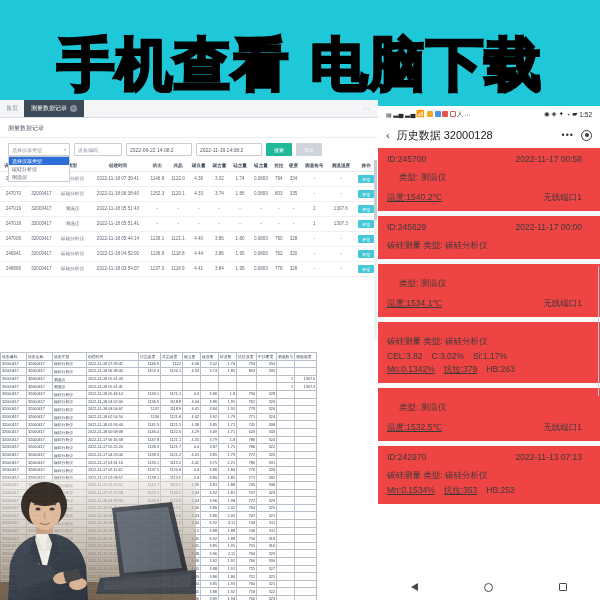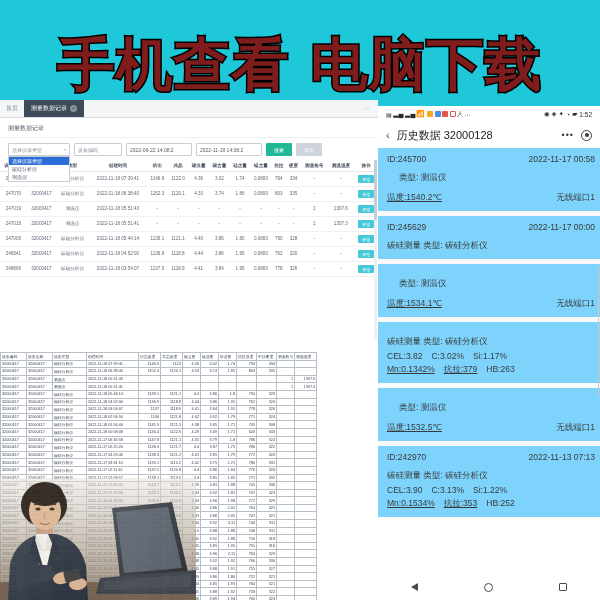--- a/index.html
+++ b/index.html
@@ -9,21 +9,21 @@
     background: #ffffff; overflow: hidden;
   }
   #root { position: relative; width: 600px; height: 600px; overflow: hidden; }
 
   
   .banner {
     position: absolute; left: 0; top: 0; width: 600px; height: 96px;
     background: #1ec8d8; display: flex; align-items: center; justify-content: center;
   }
   .banner-text {
-    font-size: 57px; font-weight: bold; color: #7f1d1d; letter-spacing: 1px;
+    font-size: 57px; font-weight: bold; color: #000000; letter-spacing: 1px;
     -webkit-text-stroke: 3px #000; paint-order: stroke fill;
     white-space: nowrap;
     font-family: "DejaVu Sans", sans-serif;
     margin-top: 35px;
   }
 
   
   .desktop {
     position: absolute; left: 0; top: 96px; width: 378px; height: 504px;
     background: #ffffff; overflow: hidden;
@@ -143,21 +143,21 @@
   .nav-back { font-size: 11px; color: #3c3c3c; }
   .nav-title { font-size: 11px; color: #1d1d1d; font-weight: 500; flex: 1; }
   .nav-dots { font-size: 9px; color: #3c3c3c; letter-spacing: 1px; }
   .nav-circ {
     width: 11px; height: 11px; border: 1.6px solid #3c3c3c; border-radius: 50%;
     display: flex; align-items: center; justify-content: center;
   }
   .nav-circ i { width: 4px; height: 4px; background: #3c3c3c; border-radius: 50%; display:block; }
 
   .ph-list { background: #fafafa; }
-  .card { background: #7dd3fc; padding: 6px 5px 7px 9px; margin-bottom: 5px; }
+  .card { background: #ef4444; padding: 6px 18px 7px 9px; margin-bottom: 5px; }
   .row-sb { display: flex; justify-content: space-between; align-items: baseline; }
   .c-id { font-size: 8.5px; color: #3a3a3a; }
   .c-time { font-size: 8.5px; color: #3a3a3a; }
   .c-line { font-size: 8.5px; color: #3a3a3a; margin-top: 8px; }
   .c-type-indent { padding-left: 12px; }
   .u { text-decoration: underline; text-underline-offset: 1px; }
   .c-vals { display: flex; gap: 9px; font-size: 8.5px; color: #3a3a3a; margin-top: 3px; }
   .c-vals2 { display: flex; gap: 9px; font-size: 8.5px; color: #3a3a3a; margin-top: 3px; }
   .ph-scroll {
     position: absolute; right: 1px; top: 170px; width: 1.5px; height: 130px;
@@ -1015,25 +1015,20 @@
             <span class="u">温度:1532.5℃</span>
             <span>无线端口1</span>
           </div>
         </div>
         <div class="card">
           <div class="row-sb">
             <span class="c-id">ID:242970</span>
             <span class="c-time">2022-11-13 07:13</span>
           </div>
           <div class="c-line">碳硅测量    类型:  碳硅分析仪</div>
-          <div class="c-vals">
-            <span>CEL:3.90</span>
-            <span>C:3.13%</span>
-            <span>Si:1.22%</span>
-          </div>
           <div class="c-vals2">
             <span class="u">Mn:0.1534%</span>
             <span class="u">抗拉:353</span>
             <span>HB:252</span>
           </div>
         </div>
       </div>
 
     <div class="ph-scroll"></div>
 

